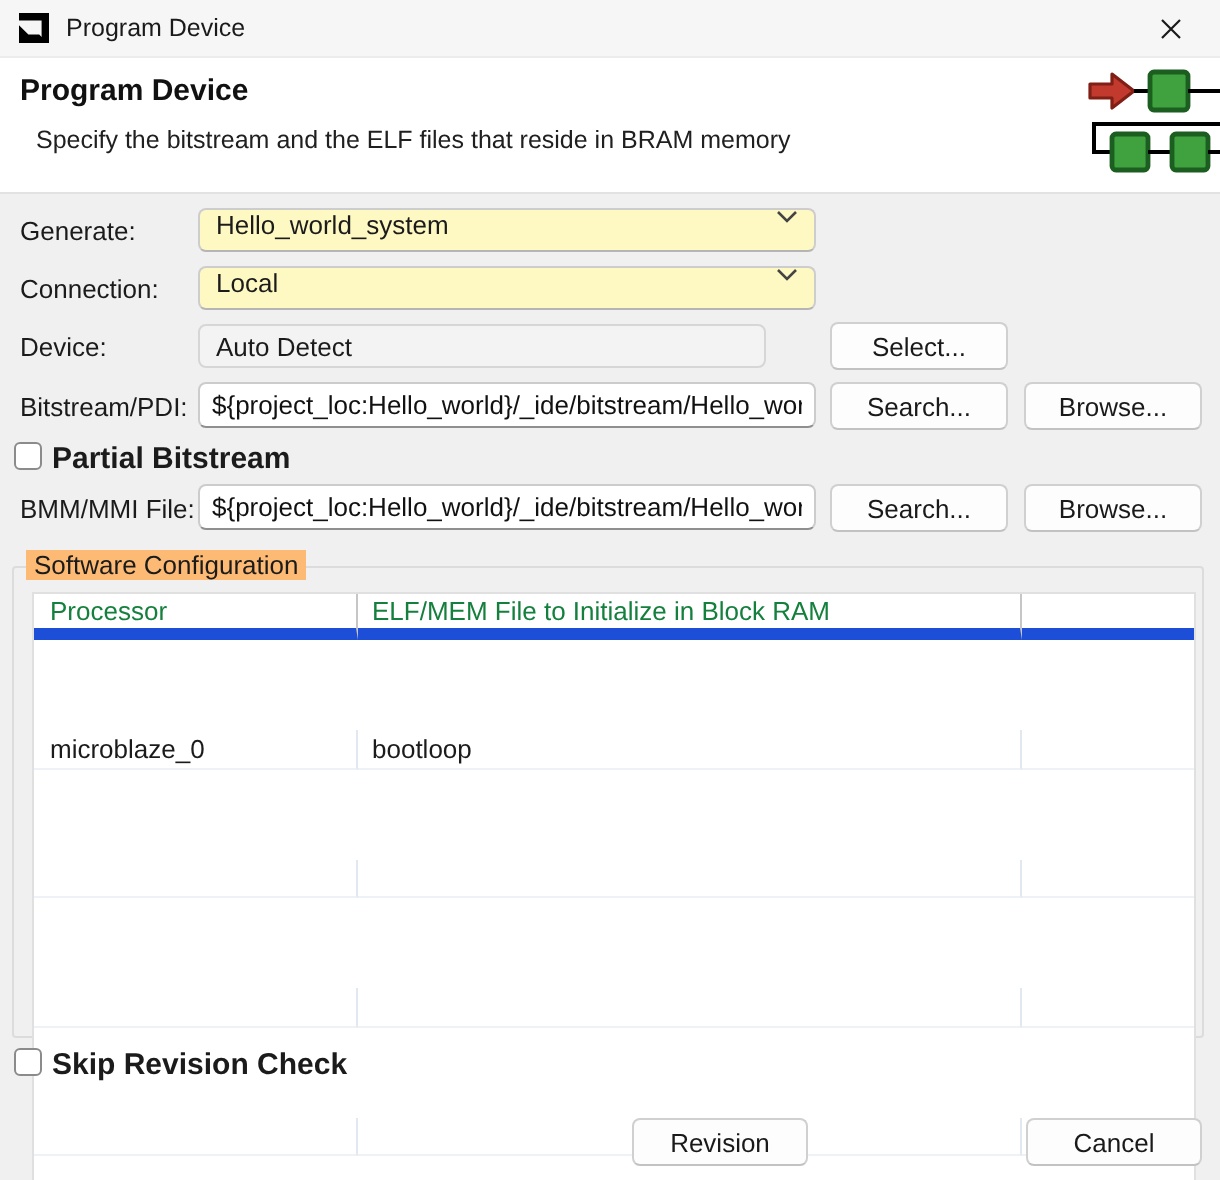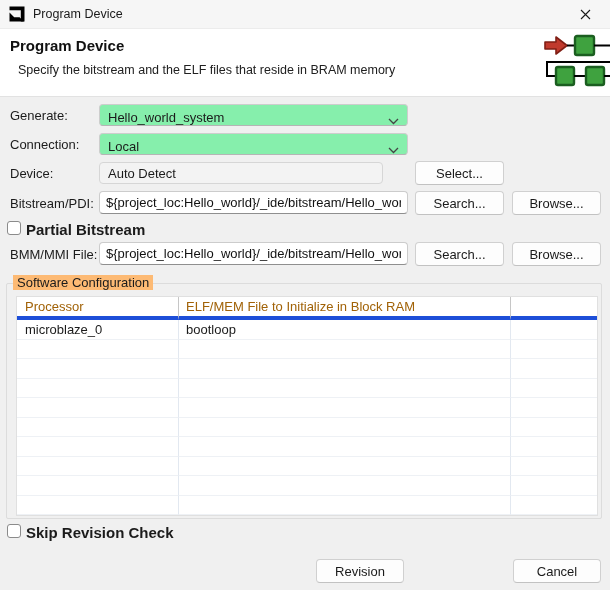--- a/index.html
+++ b/index.html
@@ -25,22 +25,22 @@
     position:absolute; left:0; top:28px; width:610px; height:69px;
     background:#ffffff; border-top:1px solid #ececec; border-bottom:1px solid #e2e2e2;
   }
   .header .h-title { position:absolute; left:10px; top:8px; font-size:15px; font-weight:bold; color:#111; }
   .header .h-sub  { position:absolute; left:18px; top:34px; font-size:12.5px; color:#202020; }
   .chain-icon { position:absolute; right:-8px; top:4px; }
   
   .flabel { position:absolute; left:10px; font-size:13px; white-space:nowrap; }
   .combo {
     position:absolute; left:99px; width:309px; height:22px;
-    background:#86efac; border:1px solid #cdcdcd; border-bottom-color:#b5b5b5;
-    border-radius:4px; display:flex; align-items:flex-end; padding:0 8px;
+    background:#fef9c3; border:1px solid #cdcdcd; border-bottom-color:#b5b5b5;
+    border-radius:4px; display:flex; align-items:flex-start; padding:0 8px;
     font-size:13px; cursor:default; overflow:hidden; white-space:nowrap;
   }
   .combo .chev { margin-left:auto; flex:none; display:flex; }
   .field-ro {
     position:absolute; left:99px; width:284px; height:22px;
     background:#f3f3f3; border:1px solid #d6d6d6; border-radius:4px;
     display:flex; align-items:center; padding:0 8px; font-size:13px;
     white-space:nowrap; overflow:hidden;
   }
   .tinput {
@@ -72,25 +72,25 @@
     position:absolute; left:6px; top:-9px; background:#fdba74;
     padding:0 4px; font-size:13px; white-space:nowrap;
   }
   
   .stable {
     position:absolute; left:16px; top:296px; width:582px;
     background:#fff; border:1px solid #e0e0e0;
   }
   .thead { display:grid; grid-template-columns:162px 332px 86px; height:23px; }
   .thead .tcell {
-    font-size:13px; color:#a16207; display:flex; align-items:center;
-    border-bottom:4px solid #1d4ed8;
+    font-size:13px; color:#15803d; display:flex; align-items:center;
+    border-bottom:6px solid #1d4ed8;
   }
   .thead .c1, .thead .c2 { border-right:1px solid #c6c6c6; }
-  .trow { display:grid; grid-template-columns:162px 332px 86px; height:19.5px; }
+  .trow { display:grid; grid-template-columns:162px 332px 86px; height:19.5px;margin-top:45px; }
   .trow .tcell {
     font-size:13px; display:flex; align-items:center;
     border-bottom:1px solid #eef1f5;
   }
   .trow .c1, .trow .c2 { border-right:1px solid #e2e8f0; }
   .tcell.c1 { padding-left:8px; }
   .tcell.c2 { padding-left:7px; }
   
   .footer-btn { top:559px; }
 </style>

